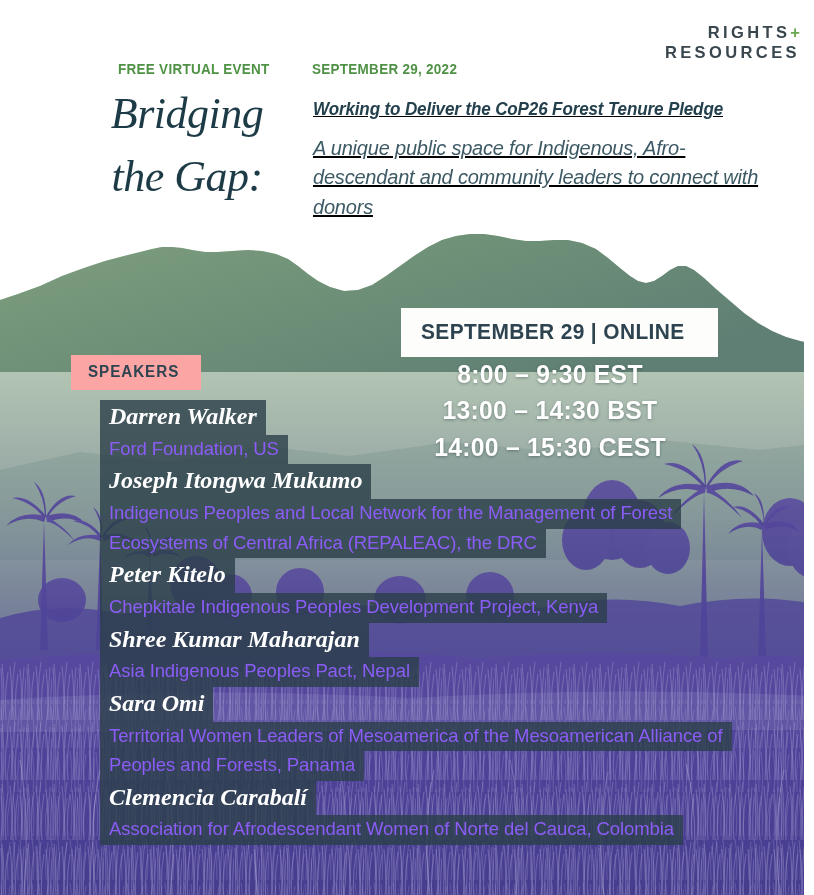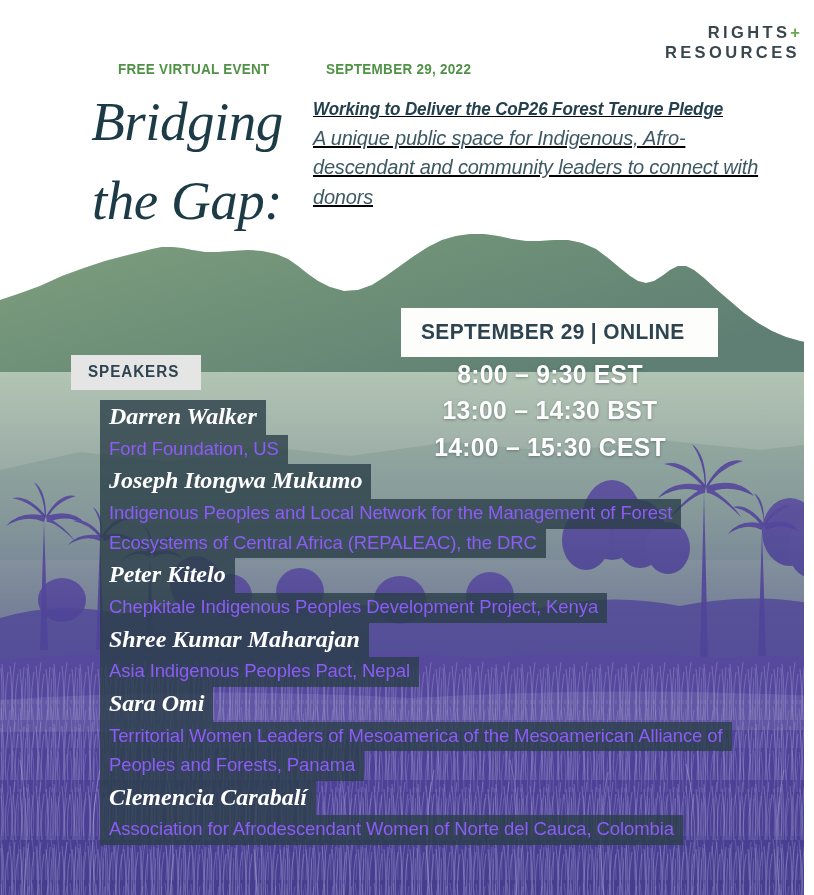--- a/index.html
+++ b/index.html
@@ -21,43 +21,43 @@
   
   .header { position:absolute; left:0; top:0; width:814px; height:232px; z-index:5; }
 
   .logo { position:absolute; right:14px; top:22px; text-align:right; line-height:1.22; }
   .logo-line {
     font-size:16.5px; font-weight:bold; letter-spacing:3.4px;
     color:#39464e; white-space:nowrap;
   }
   .logo-plus { color:#6aa84f; letter-spacing:0; font-weight:bold; }
 
-  .kicker-row { position:absolute; left:118px; top:61px; display:flex; gap:45px; }
+  .kicker-row { position:absolute; left:118px; top:61px; display:flex; gap:31px; }
   .kicker {
     font-size:14.5px; font-weight:bold; letter-spacing:0.3px;
     color:#4f9145; white-space:nowrap;
     transform:scaleX(.93); transform-origin:left center;
   }
 
   .bigtitle {
     position:absolute; left:62px; top:82px; width:250px;
     font-family:"Liberation Serif", serif;
-    font-style:italic; font-size:55px; line-height:1.44;
+    font-style:italic; font-size:44px; line-height:1.44;
     color:#1d3b47; text-align:center; letter-spacing:-0.5px;
   }
 
   .subcol { position:absolute; left:313px; top:97px; width:470px;text-decoration:underline; }
   .sub-bold {
     font-size:17.5px; font-weight:bold; font-style:italic;
     color:#24404d; line-height:1.42; letter-spacing:-0.15px;
     transform:scaleX(.975); transform-origin:left center;
   }
   .sub-light {
     font-size:20px; font-style:italic; color:#3c5964;
-    line-height:1.48; margin-top:2px; letter-spacing:-0.2px;
+    line-height:1.48; margin-top:12px; letter-spacing:-0.2px;
   }
 
   
   .date-badge {
     position:absolute; left:401px; top:300px; z-index:6;
     background:#fdfdfc; padding:11px 20px 12px 20px;margin-top:8px;
   }
   .date-badge-txt {
     font-size:22px; font-weight:bold; color:#2d4450;
     letter-spacing:0.4px; white-space:nowrap;
@@ -69,21 +69,21 @@
   .time-line {
     font-size:26px; font-weight:bold; color:#ffffff;
     letter-spacing:0.3px; line-height:1.4;
     text-shadow:0 1px 3px rgba(30,45,55,.40);
     transform:scaleX(.95);
   }
 
   
   .speakers-badge {
     position:absolute; left:71px; top:355px; z-index:6;
-    background:#e5e5e5; padding:8px 17px 9px 17px;
+    background:#fca5a5; padding:8px 17px 9px 17px;
   }
   .speakers-badge-txt {
     font-size:16px; font-weight:bold; color:#2d4450; letter-spacing:1px;
     transform:scaleX(.95); transform-origin:left center;
   }
 
   
   .speakers { position:absolute; left:73px; top:400px; width:700px; z-index:6; }
   .sp-block { margin-bottom:0;padding-left:27px; }
   .sp-name, .sp-aff { display:table; }

